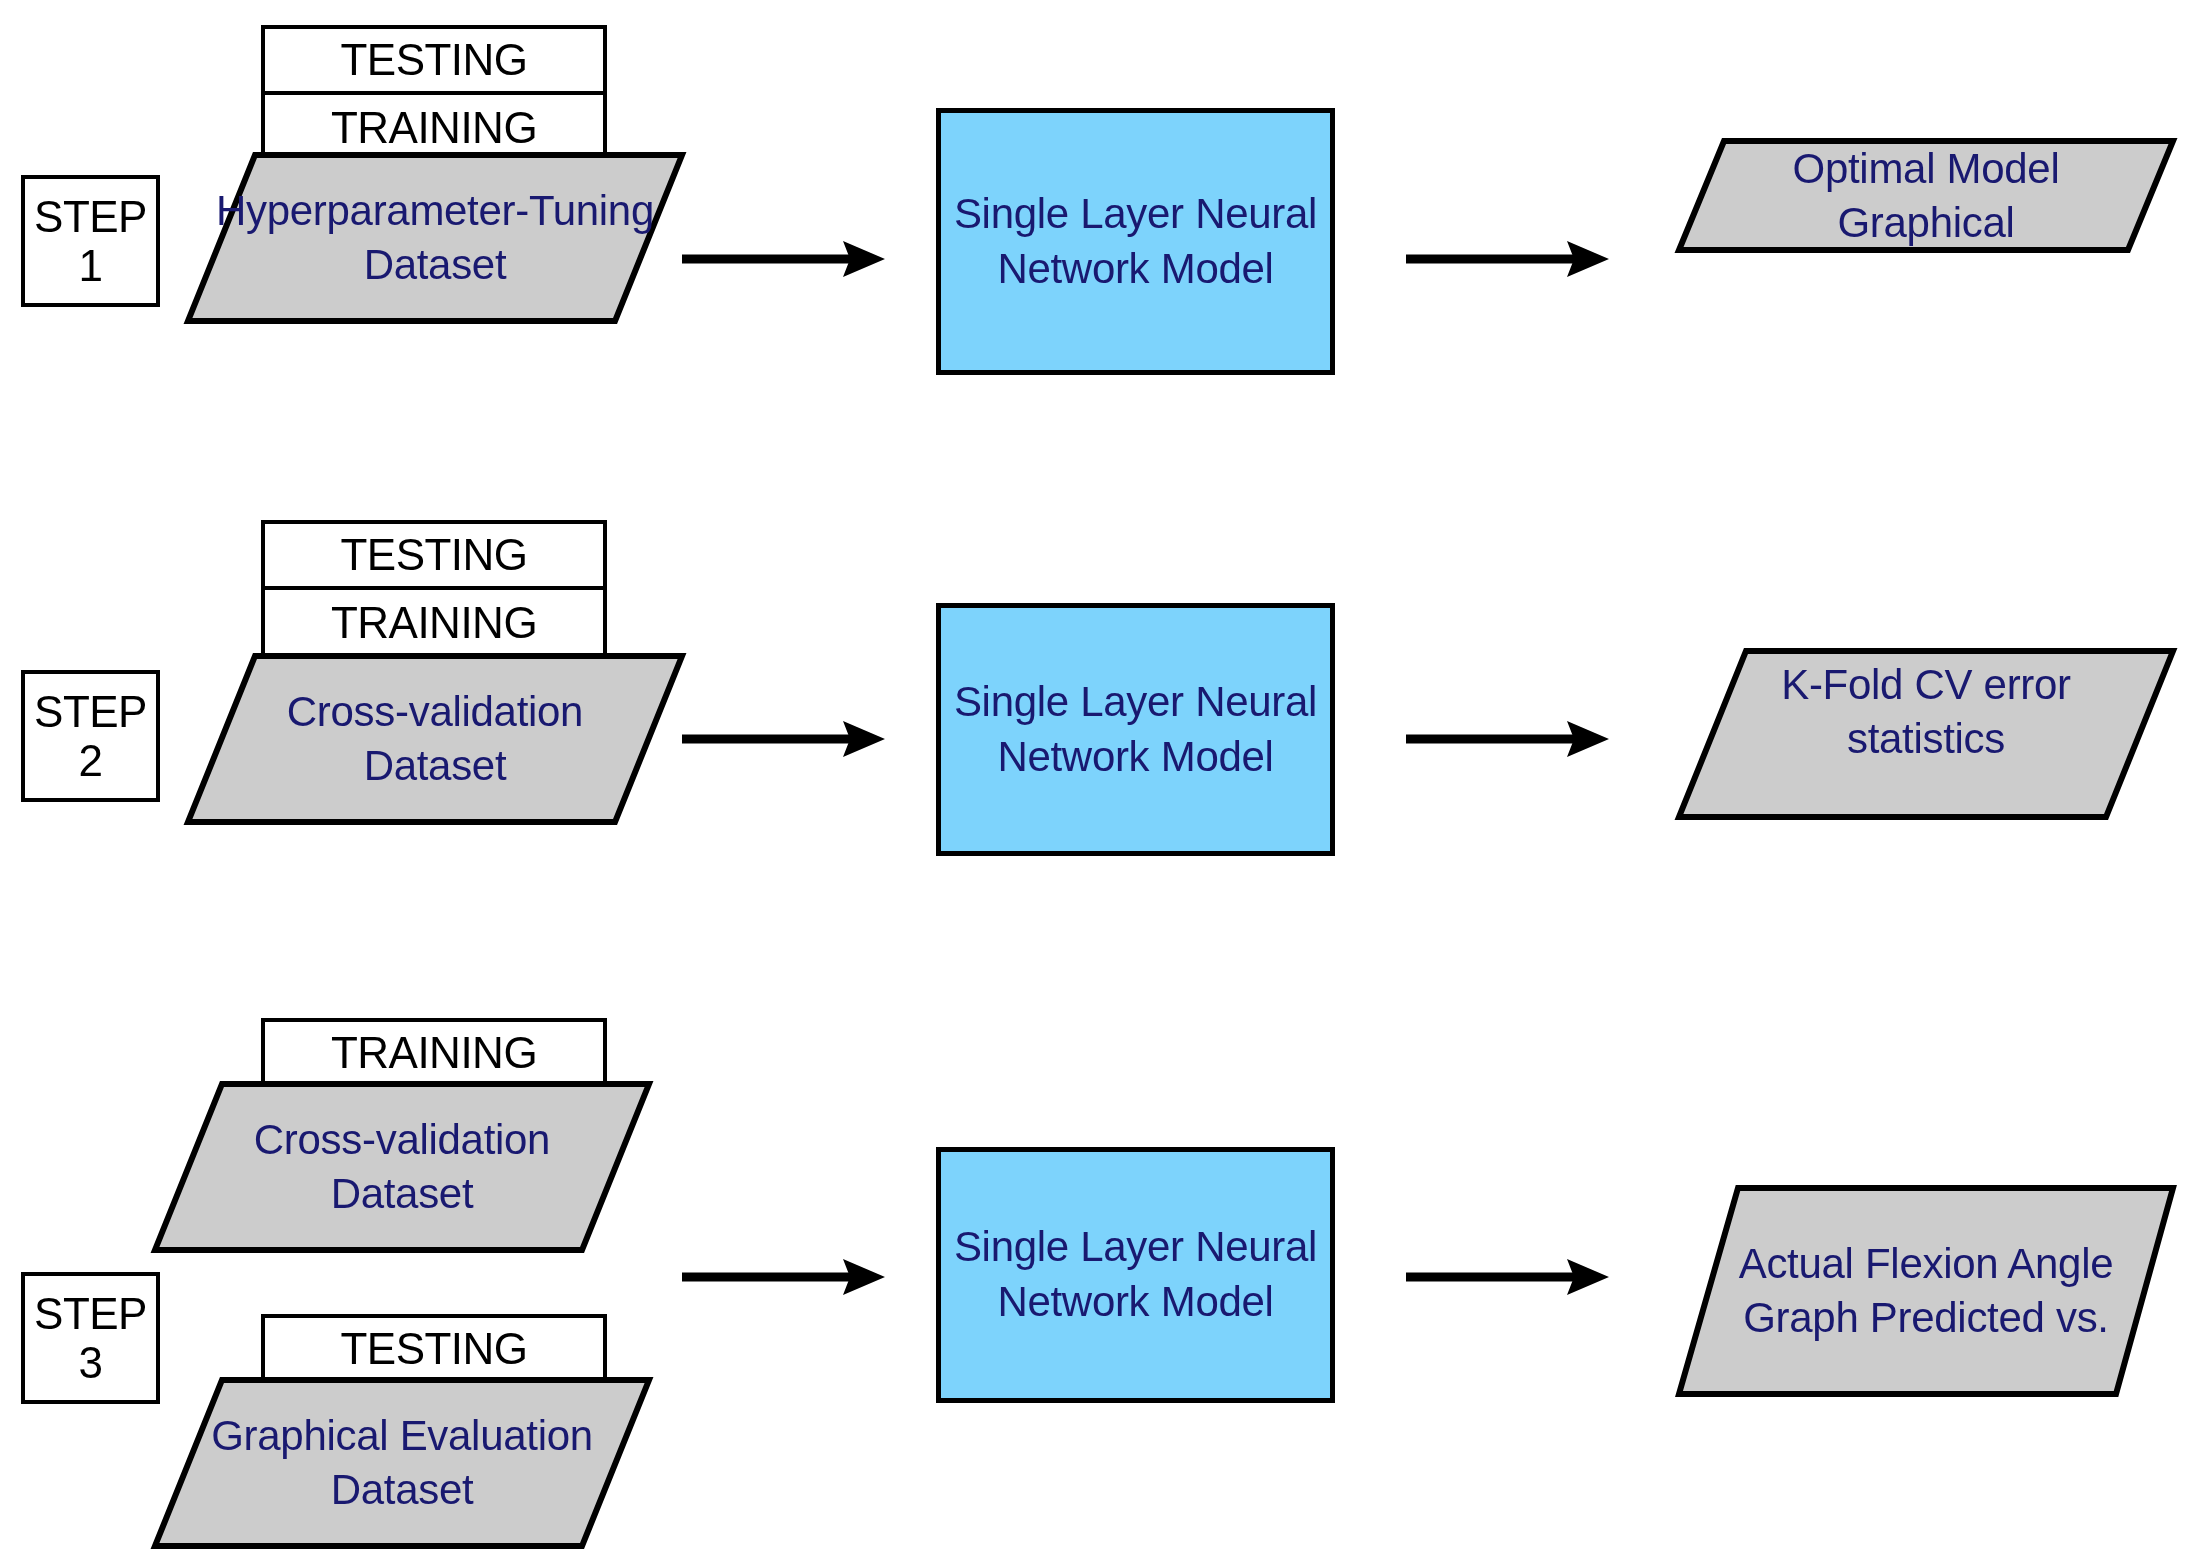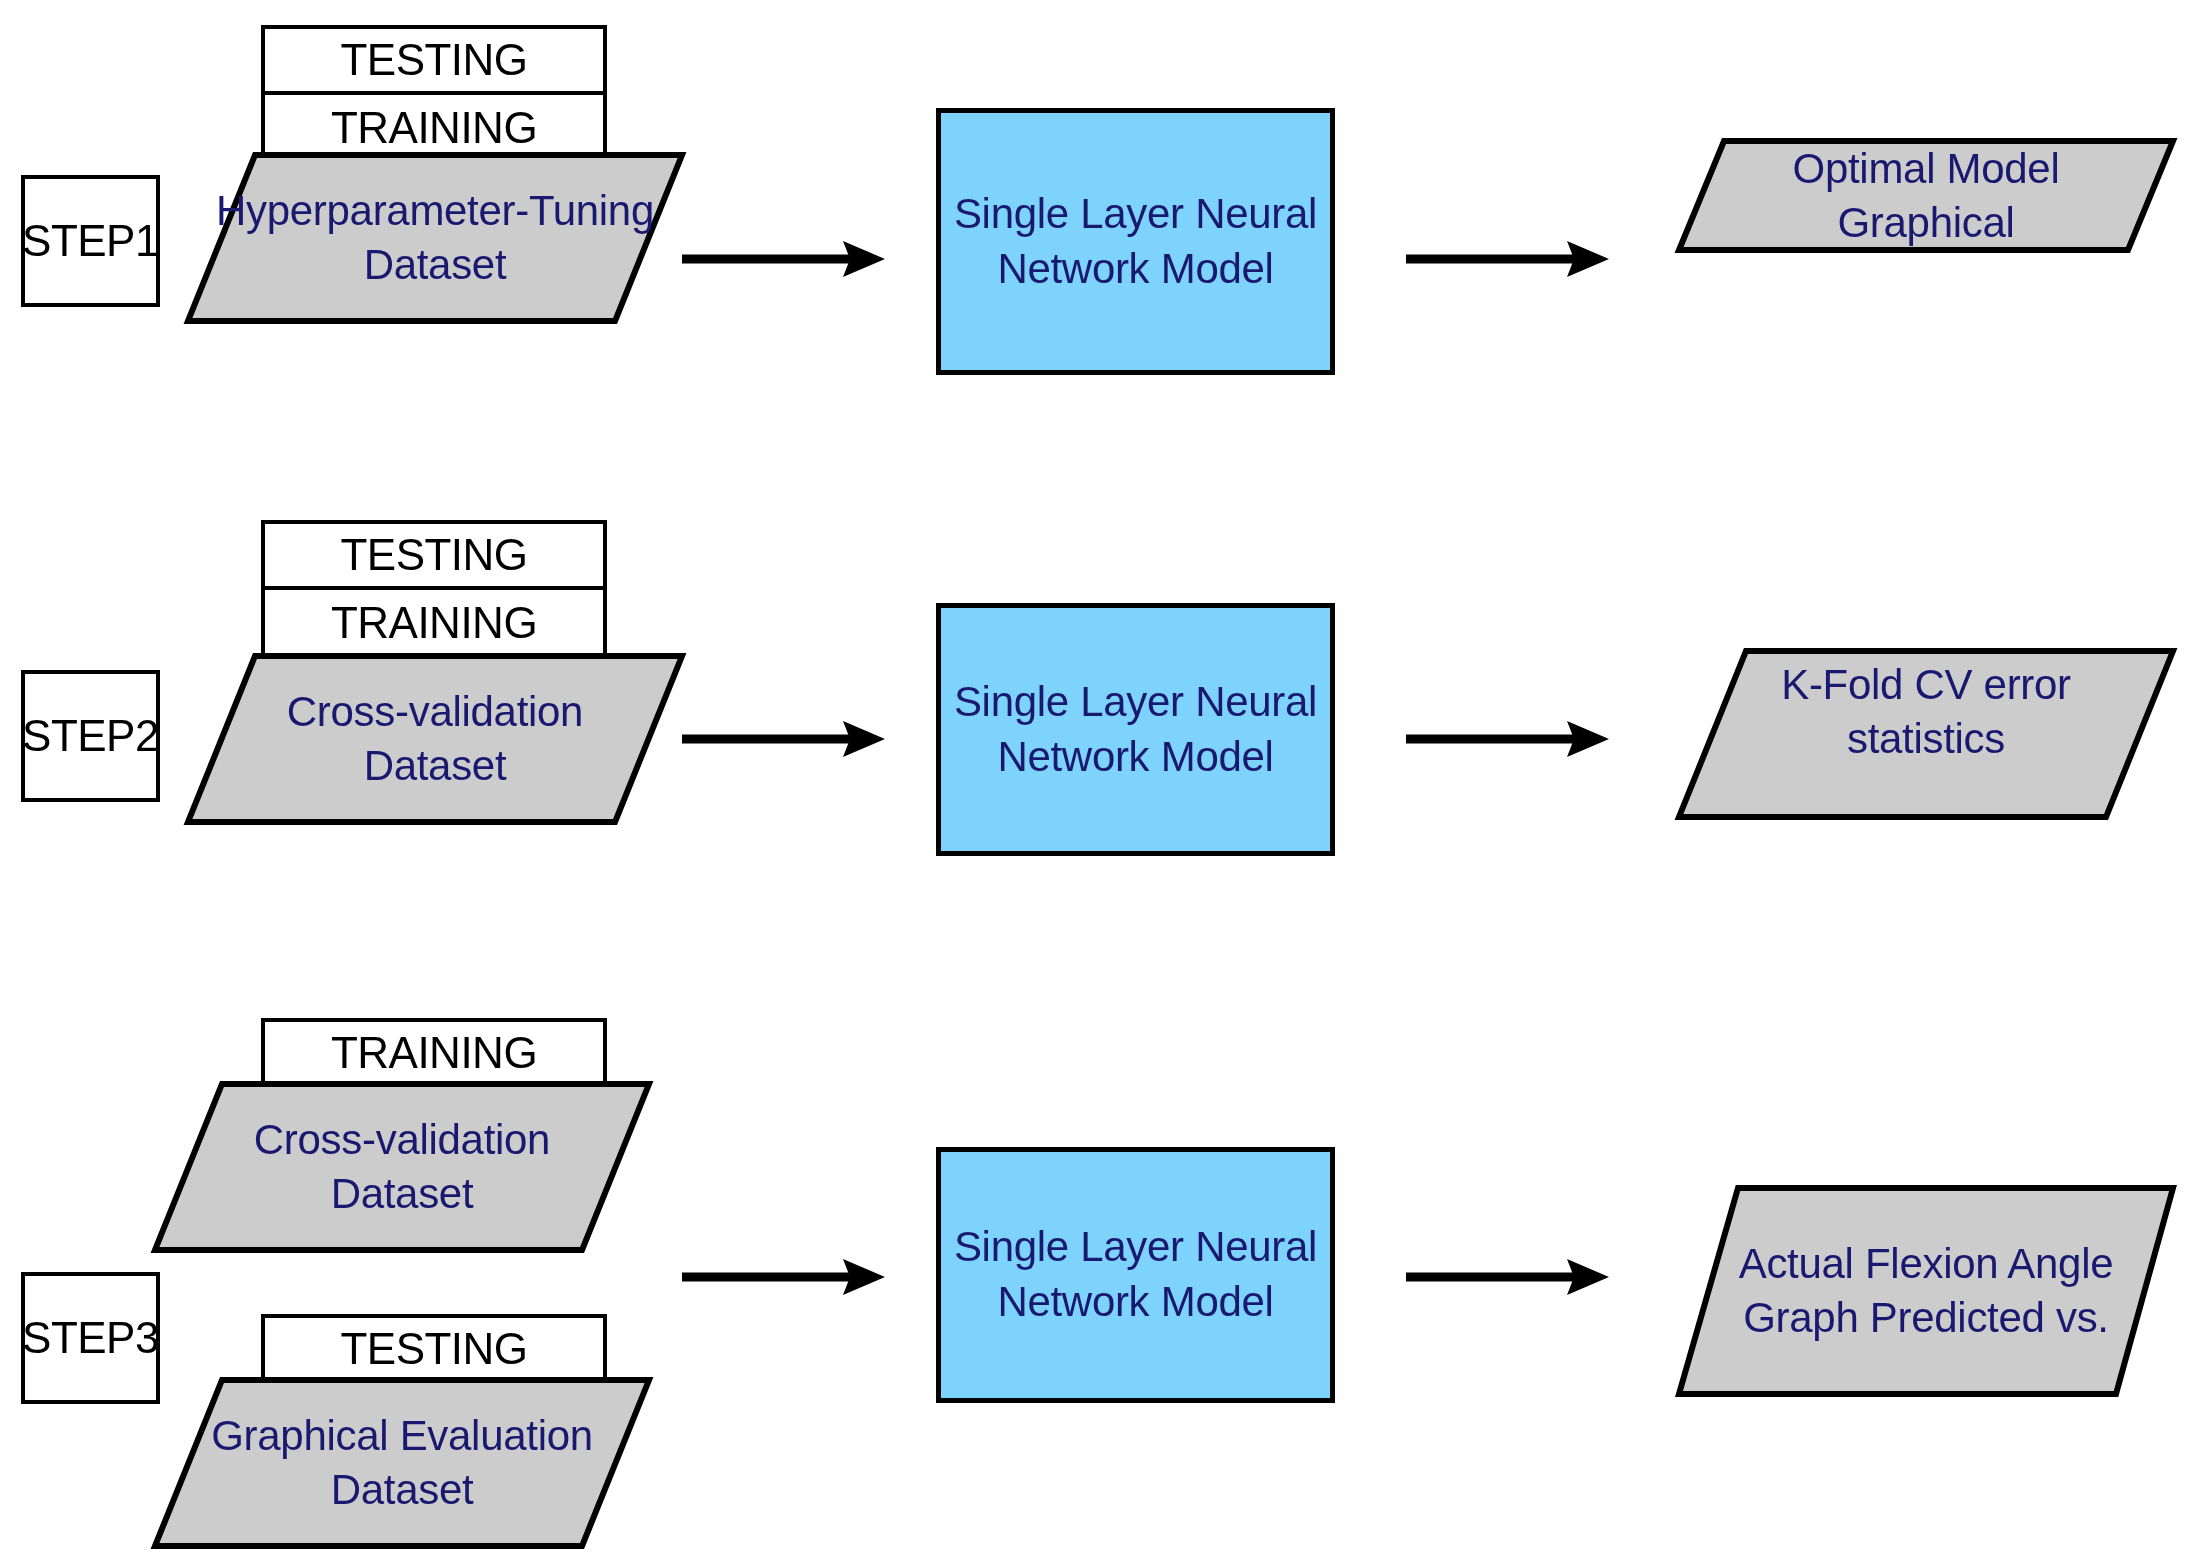--- a/index.html
+++ b/index.html
@@ -14,21 +14,21 @@
     background: #ffffff;
     font-family: "Liberation Sans", sans-serif;
     overflow: hidden;
   }
   .step-box {
     position: absolute;
     border: 4px solid #000000;
     background: #ffffff;
     box-sizing: border-box;
     display: flex;
-    flex-direction: row;
+    flex-direction: column;
     align-items: center;
     justify-content: center;
     color: #000000;
     font-size: 44px;
     line-height: 1.12;
     letter-spacing: -0.5px;
   }
   .split-box {
     position: absolute;
     border: 4px solid #000000;

